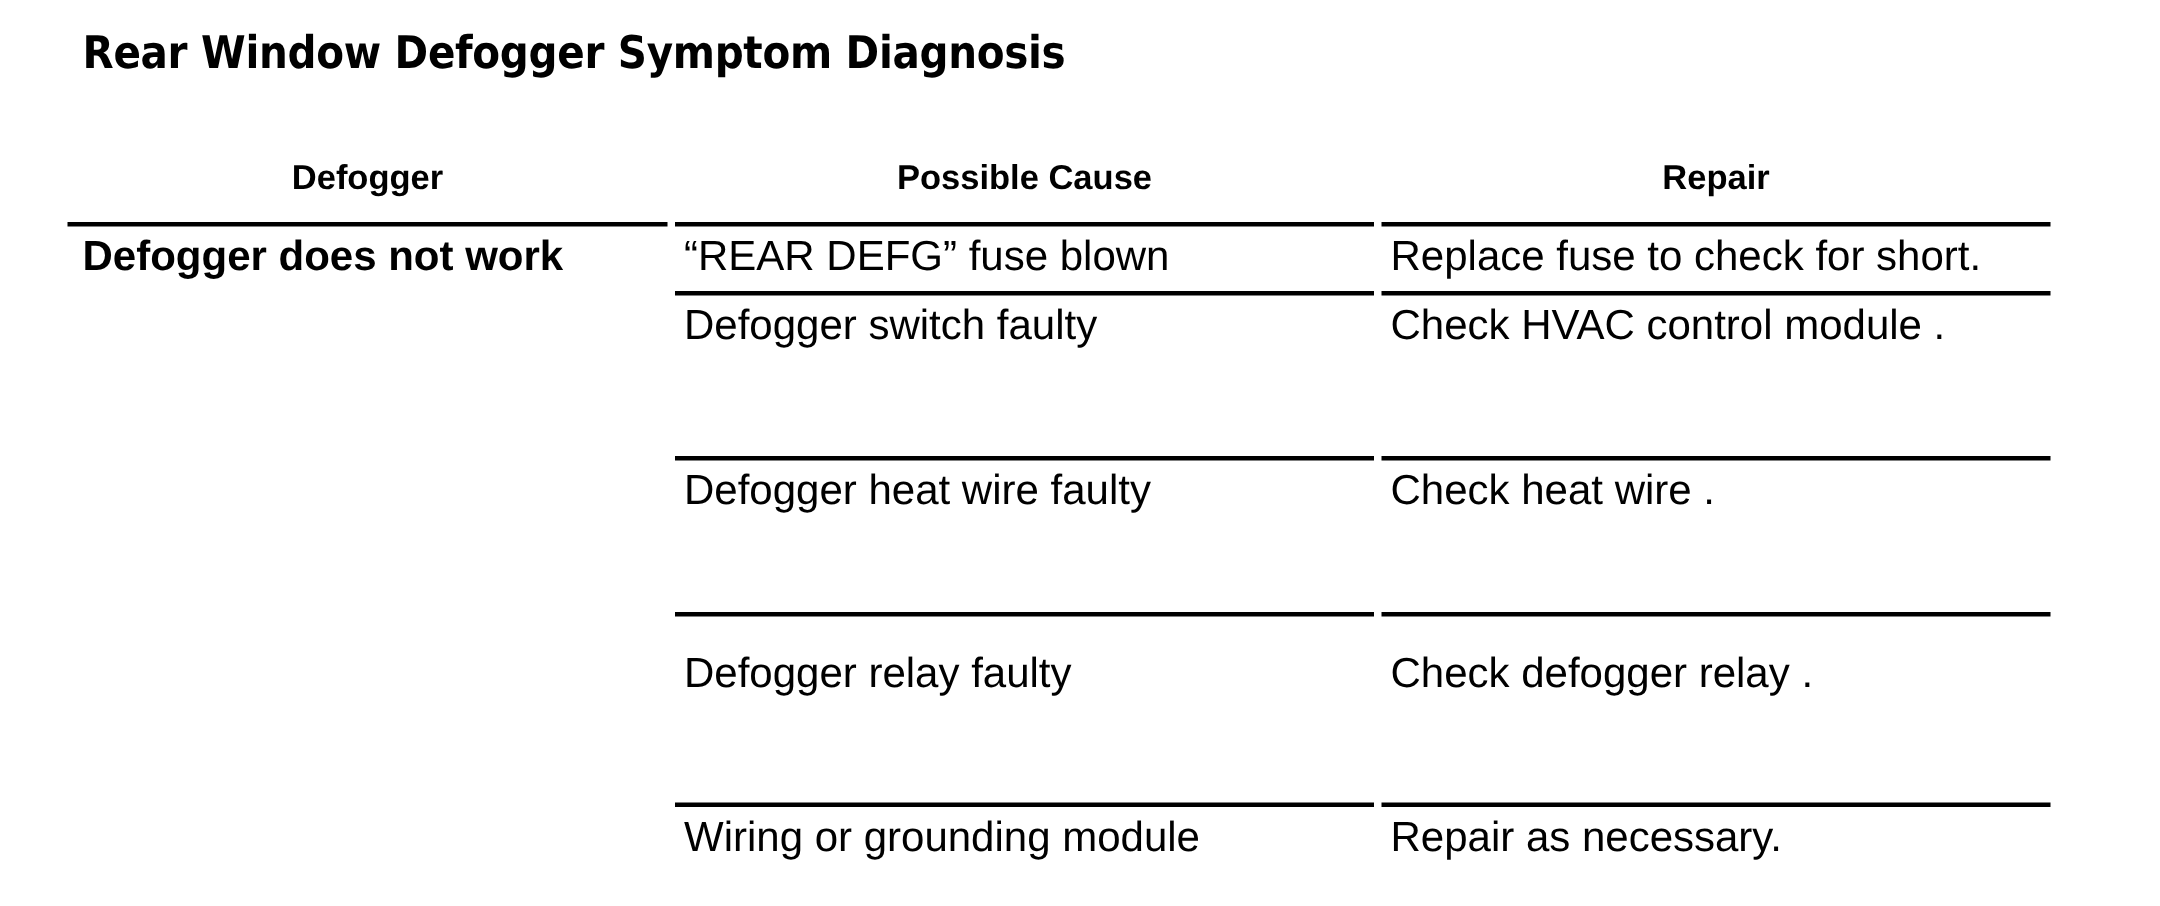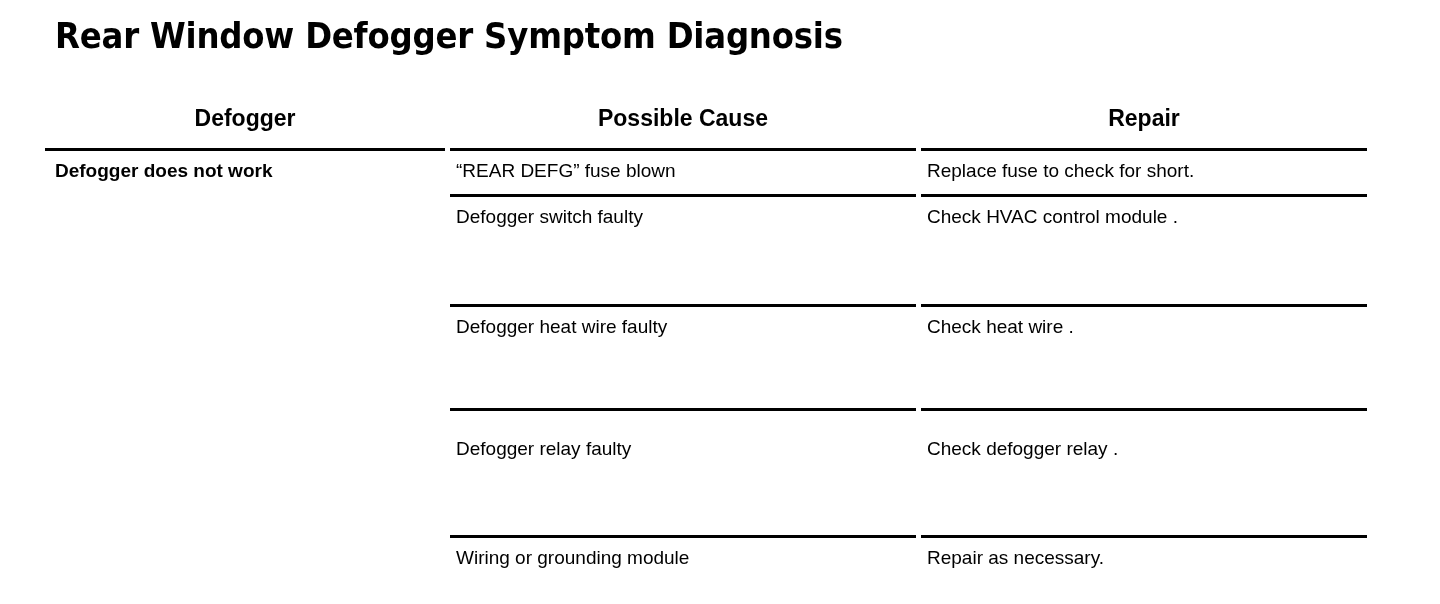--- a/index.html
+++ b/index.html
@@ -22,21 +22,21 @@
     width: 1440px;
     height: 604px;
     background: #ffffff;
   }
 
   
   .doc-title {
     position: absolute;
     left: 55px;
     top: 14px;
-    font-size: 36px;
+    font-size: 30px;
     font-weight: bold;
     font-family: "DejaVu Sans", "Liberation Sans", sans-serif;
     font-stretch: condensed;
     letter-spacing: -0.2px;
     white-space: nowrap;
     line-height: 44px;
     color: #000000;
   }
 
   
@@ -68,21 +68,21 @@
     height: 3px;
     background: #000000;
   }
   .rule-gap {
     height: 3px;
     background: transparent;
   }
 
   
   .cell {
-    font-size: 19px;
+    font-size: 28px;
     line-height: 30px;
     padding: 5px 6px 0 6px;
     box-sizing: border-box;
     white-space: nowrap;
     overflow: hidden;
   }
   .cell-condition {
     font-weight: bold;
     padding-left: 10px;
     padding-right: 0;

